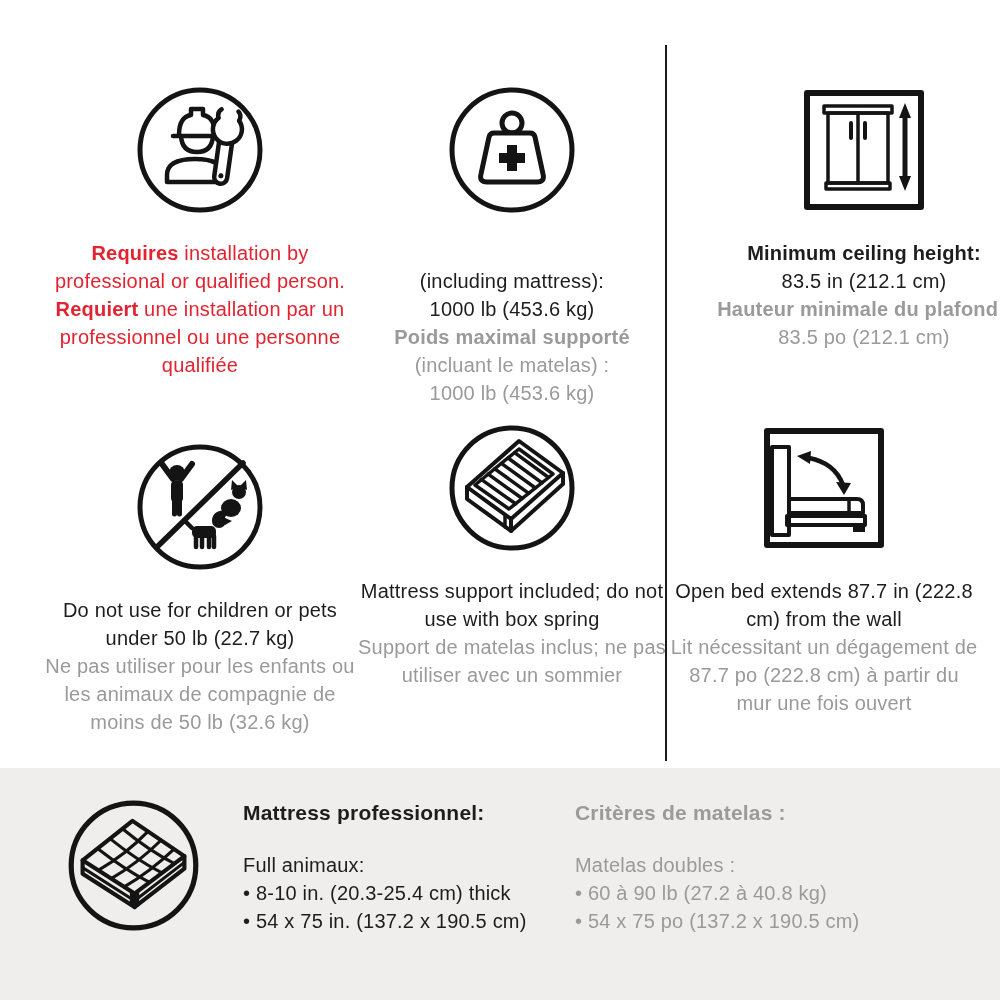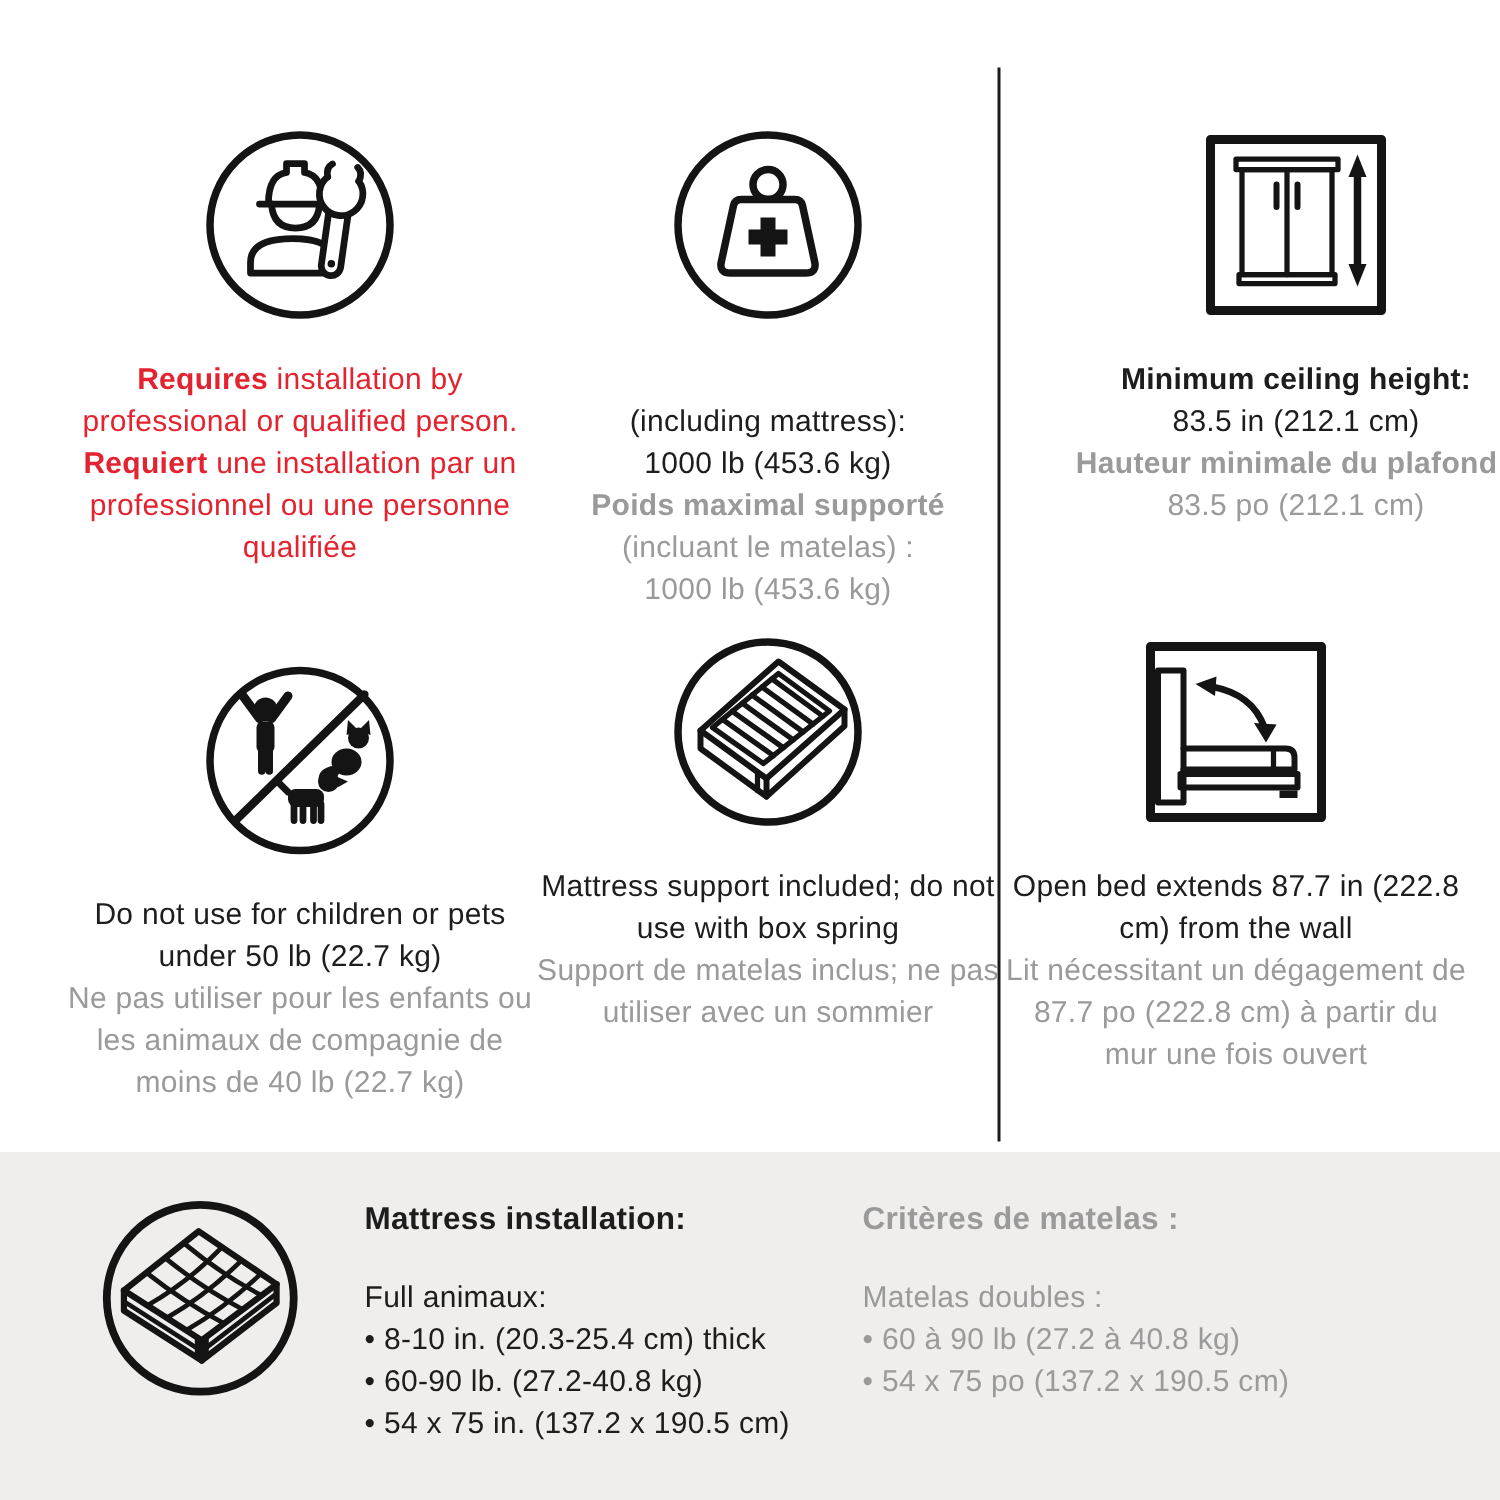--- a/index.html
+++ b/index.html
@@ -119,21 +119,21 @@
         <rect x="57" y="84" width="24" height="12" rx="5" fill="#141414"></rect>
         <circle cx="84" cy="79" r="7" fill="#141414"></circle>
         <polygon points="86,70 93,70 88,79" fill="#141414"></polygon>
         <polygon points="90,76 97,79 90,83" fill="#141414"></polygon>
         <path d="M61,94 L61,105 M67,94 L67,105 M74,94 L74,105 M79,94 L79,105" fill="none" stroke="#141414" stroke-width="4.5"></path>
         <path d="M57,86 L50,79" fill="none" stroke="#141414" stroke-width="4.5"></path>
         <path d="M22,105 L108,21" fill="none" stroke="#141414" stroke-width="5.5"></path>
       </svg>
     </div>
     <p class="txt">Do not use for children or pets under 50 lb (22.7 kg)</p>
-    <p class="txt gray">Ne pas utiliser pour les enfants ou les animaux de compagnie de moins de 40 lb (22.7 kg)</p>
+    <p class="txt gray">Ne pas utiliser pour les enfants ou les animaux de compagnie de moins de 50 lb (32.6 kg)</p>
   </section>
 
   <section class="block b5">
     <div class="icon-row">
       <svg width="130" height="130" viewBox="0 0 130 130">
         <path d="M20,64 L72,18 L116,50 L64,96 Z" fill="none" stroke="#141414" stroke-width="4"></path>
         <path d="M28,62 L72,26 L106,51 L62,86 Z" fill="none" stroke="#141414" stroke-width="3.5"></path>
         <path d="M34.6,56.6 L68.6,80.8 M41.2,51.2 L75.2,75.5 M47.8,45.8 L81.8,70.3 M54.4,40.4 L88.4,65 M61,35 L95,59.8 M67.6,29.6 L101.6,54.5" fill="none" stroke="#141414" stroke-width="3.5"></path>
         <path d="M20,64 L20,76 L64,108 L64,96" fill="none" stroke="#141414" stroke-width="4"></path>
         <path d="M116,50 L116,61 L64,108" fill="none" stroke="#141414" stroke-width="4"></path>
@@ -170,25 +170,24 @@
         <path d="M30.4,48.6 Q55,68 80.4,81.2 M42.4,39.1 Q67,59 92.4,72.2 M54.4,29.6 Q79,50 104.4,63.2" fill="none" stroke="#141414" stroke-width="3"></path>
         <path d="M31,69.6 Q57,55 79,32.2 M43.5,77.6 Q69,63 91.5,40.7 M56,85.6 Q81,71 104,49.2" fill="none" stroke="#141414" stroke-width="3"></path>
         <path d="M16,60 L16,73 L66,105 L66,92" fill="none" stroke="#141414" stroke-width="4"></path>
         <path d="M114,56 L114,68 L66,105" fill="none" stroke="#141414" stroke-width="4"></path>
         <path d="M16,67 L66,99 M114,62 L66,99" fill="none" stroke="#141414" stroke-width="3"></path>
         <path d="M63,90 L63,103 M69,90 L69,103" fill="none" stroke="#141414" stroke-width="3"></path>
         <circle cx="65" cy="65" r="60" fill="none" stroke="#141414" stroke-width="5"></circle>
       </svg>
     </div>
     <div class="band-col band-en">
-      <div class="band-title">Mattress installation:</div>
+      <div class="band-title">Mattress professionnel:</div>
       <div>Full animaux:</div>
       <div>
           <div class="bullet-item">8-10 in. (20.3-25.4 cm) thick</div>
-          <div class="bullet-item">60-90 lb. (27.2-40.8 kg)</div>
           <div class="bullet-item">54 x 75 in. (137.2 x 190.5 cm)</div>
         </div>
     </div>
     <div class="band-col band-fr gray">
       <div class="band-title">Critères de matelas :</div>
       <div>Matelas doubles :</div>
       <div>
           <div class="bullet-item">60 à 90 lb (27.2 à 40.8 kg)</div>
           <div class="bullet-item">54 x 75 po (137.2 x 190.5 cm)</div>
         </div>

